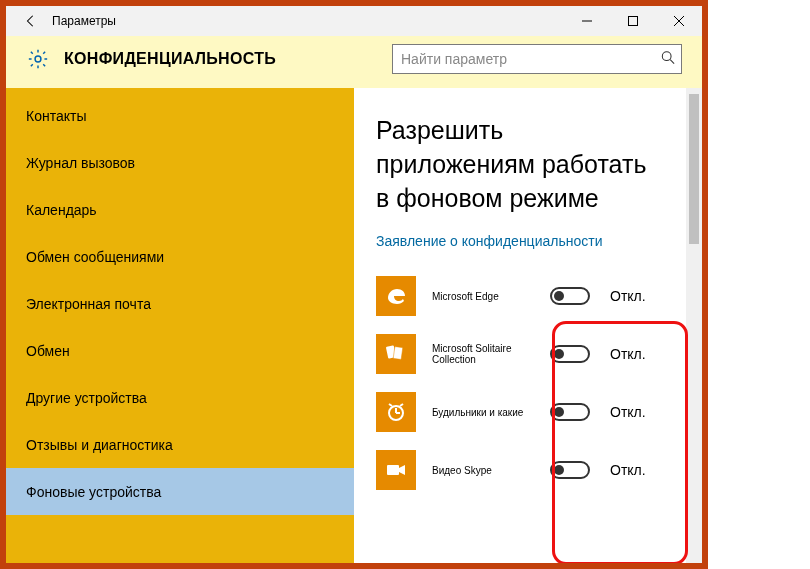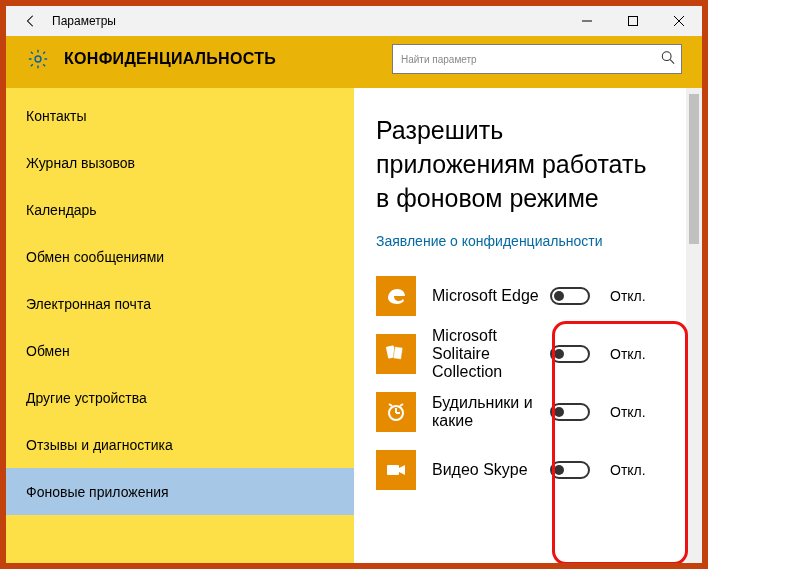--- a/index.html
+++ b/index.html
@@ -38,21 +38,21 @@
   .titlebar .back svg { width: 14px; height: 14px; }
   .titlebar .title { padding-left: 4px; }
   .titlebar .winbtns { margin-left: auto; display: flex; }
   .winbtn {
     width: 46px; height: 30px;
     display: flex; align-items: center; justify-content: center;
   }
   .winbtn svg { width: 10px; height: 10px; }
   
   .header {
-    background: #eab308;
+    background: #fef9c3;
     padding: 8px 20px 14px 20px;
     display: flex;
     align-items: center;
   }
   .header .gear {
     color: #0063b1;
     width: 24px; height: 24px;
     display: flex; align-items: center; justify-content: center;
     margin-right: 14px;
   }
@@ -73,42 +73,42 @@
     height: 30px;
     display: flex;
     align-items: center;
   }
   .search-box input {
     border: none;
     outline: none;
     width: 100%;
     height: 100%;
     padding: 0 32px 0 8px;
-    font-size: 10px;
+    font-size: 14px;
     color: #666;
     background: transparent;
   }
   .search-box input::placeholder { color: #888; }
   .search-box .sicon {
     position: absolute;
     right: 6px; top: 50%;
     transform: translateY(-50%);
     color: #333;
   }
   .search-box .sicon svg { width: 14px; height: 14px; }
   
   .body {
     flex: 1;
     display: flex;
     overflow: hidden;
     position: relative;
   }
   .sidebar {
     width: 348px;
-    background: #fde047;
+    background: #eab308;
     overflow-y: hidden;
     padding-top: 4px;
     border-right: none;
   }
   .sidebar .item {
     height: 47px;
     padding: 0 0 0 20px;
     display: flex;
     align-items: center;
     font-size: 14px;
@@ -157,21 +157,21 @@
     width: 40px; height: 40px;
     background: #e68a00;
     color: #fff;
     display: flex; align-items: center; justify-content: center;
     margin-right: 16px;
     flex: 0 0 40px;
   }
   .app-icon svg { width: 24px; height: 24px; fill: #fff; }
   .app-name {
     flex: 1;
-    font-size: 16px;
+    font-size: 10px;
   }
   .toggle {
     display: flex;
     align-items: center;
     gap: 20px;
   }
   .switch {
     width: 40px; height: 18px;
     border: 2px solid #333;
     border-radius: 20px;
@@ -286,21 +286,21 @@
       <div class="item">
           <span>Обмен</span>
         </div>
       <div class="item">
           <span>Другие устройства</span>
         </div>
       <div class="item">
           <span>Отзывы и диагностика</span>
         </div>
       <div class="item selected">
-          <span>Фоновые приложения</span>
+          <span>Фоновые устройства</span>
         </div>
     </div>
 
     <div class="content-wrap">
       <div class="content">
         <h1>Разрешить приложениям работать в фоновом режиме</h1>
         <span class="privacy-link">Заявление о конфиденциальности</span>
 
         <div class="app-list">
 

